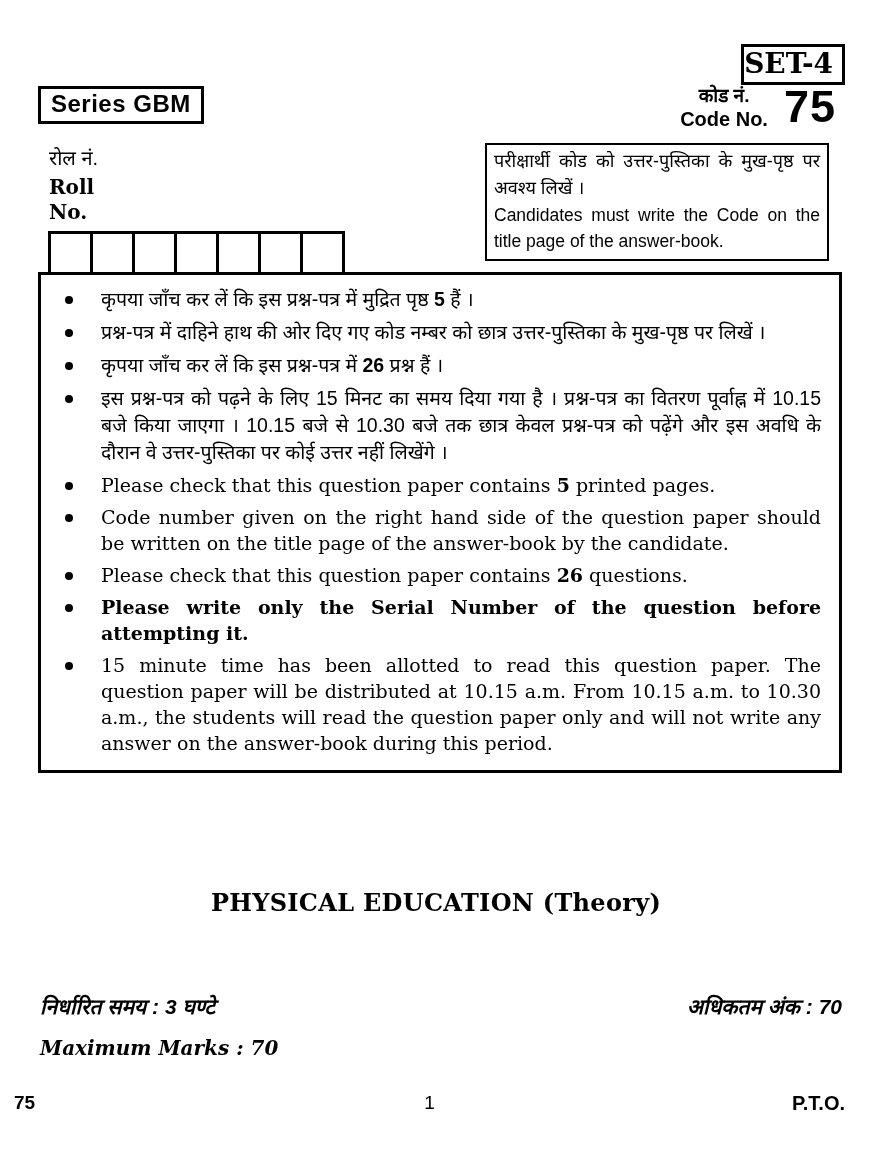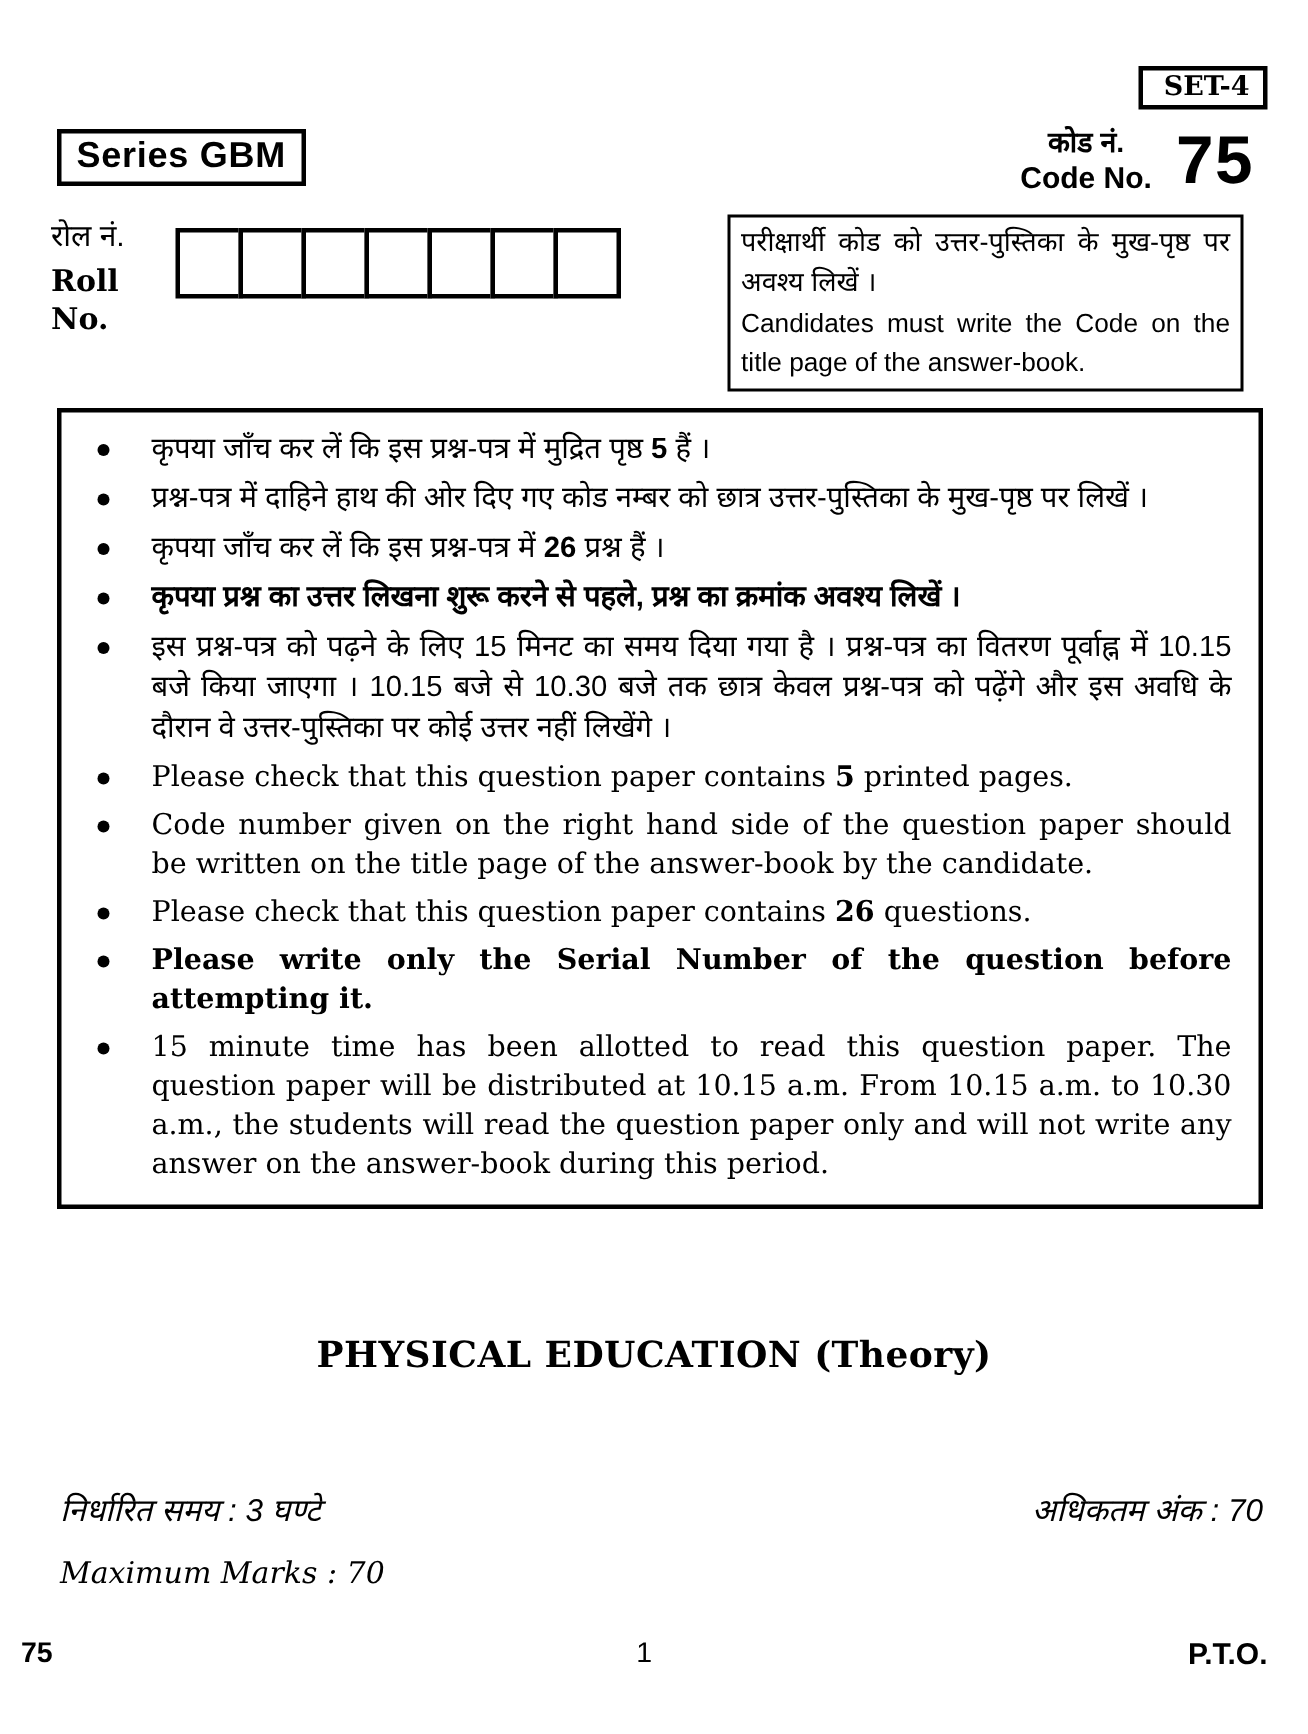--- a/index.html
+++ b/index.html
@@ -12,23 +12,23 @@
     background: #ffffff;
     color: #000;
     font-family: "Liberation Sans", sans-serif;
     overflow: hidden;
   }
 
   
   .set-box {
     position: absolute; top: 44px; right: 27px;
     border: 3px solid #000;
-    padding: 0 9px 2px 14px;
+    padding: 0 9px 2px 0;
     font-family: "DejaVu Serif", serif;
-    font-weight: bold; font-size: 18px;
+    font-weight: bold; font-size: 28px;
   }
 
   
   .series-box {
     position: absolute; top: 86px; left: 38px;
     border: 3px solid #000;
     padding: 1px 10px 3px 10px;
     font-weight: bold; font-size: 24px;
     letter-spacing: 0.5px;
   }
@@ -37,21 +37,21 @@
   .code-block {
     position: absolute; top: 84px; right: 36px;
     display: flex; align-items: flex-start; gap: 16px;
   }
   .code-labels { text-align: center; font-weight: bold; padding-top: 1px; }
   .code-label-hi { font-size: 19px; line-height: 22px; }
   .code-label-en { font-size: 20px; line-height: 24px; }
   .code-number { font-size: 45px; font-weight: bold; line-height: 46px; letter-spacing: 1px; }
 
   
-  .roll-block { position: absolute; top: 146px; left: 34px; display: flex; }
+  .roll-block { position: absolute; top: 146px; left: 49px; display: flex; flex-direction: column; }
   .roll-labels { width: 84px; }
   .roll-label-hi { font-size: 20px; line-height: 25px; }
   .roll-label-en { font-family: "DejaVu Serif", serif; font-size: 20px; font-weight: 600; line-height: 25px; margin-top: 4px; }
   .roll-cells { display: flex; margin-top: 6px; margin-left: 2px; }
   .roll-cell { width: 45px; height: 47px; border: 3px solid #000; margin-left: -3px; background: #fff; }
 
   
   .info-box {
     position: absolute; top: 143px; left: 485px; width: 344px;
     border: 2px solid #000;
@@ -86,21 +86,21 @@
   .title-en {
     position: absolute; top: 888px; left: 0; width: 100%;
     text-align: center; font-family: "DejaVu Serif", serif;
     font-size: 24px; font-weight: bold; letter-spacing: 0.3px;
   }
 
   
   .meta-row {
     position: absolute; left: 40px; right: 30px;
     display: flex; justify-content: space-between;
-    font-weight: normal; font-style: italic;
+    font-weight: bold; font-style: italic;
   }
   .meta-hi { top: 992px; font-size: 21px; }
   .meta-en { top: 1036px; font-family: "DejaVu Serif", serif; font-size: 20px; }
 
   
   .footer { position: absolute; top: 1092px; left: 14px; right: 27px; height: 26px; }
   .footer-left  { position: absolute; left: 0; top: 0; font-size: 19px; font-weight: bold; }
   .footer-center{ position: absolute; left: 0; right: 0; top: 0; text-align: center; font-size: 19px; }
   .footer-right { position: absolute; right: 0; top: 0; font-size: 20px; font-weight: bold; }
 </style>
@@ -153,24 +153,20 @@
           <div class="instr-text"><span>कृपया जाँच कर लें कि इस प्रश्न-पत्र में मुद्रित पृष्ठ </span><span class="b">5</span><span> हैं ।</span></div>
         </div>
         <div class="instr hi">
           <span class="bullet"></span>
           <div class="instr-text"><span>प्रश्न-पत्र में दाहिने हाथ की ओर दिए गए कोड नम्बर को छात्र उत्तर-पुस्तिका के मुख-पृष्ठ पर लिखें ।</span></div>
         </div>
         <div class="instr hi">
           <span class="bullet"></span>
           <div class="instr-text"><span>कृपया जाँच कर लें कि इस प्रश्न-पत्र में </span><span class="b">26</span><span> प्रश्न हैं ।</span></div>
         </div>
-        <div class="instr hi bold">
-          <span class="bullet"></span>
-          <div class="instr-text"><span class="b">कृपया प्रश्न का उत्तर लिखना शुरू करने से पहले, प्रश्न का क्रमांक अवश्य लिखें ।</span></div>
-        </div>
         <div class="instr hi">
           <span class="bullet"></span>
           <div class="instr-text"><span>इस  प्रश्न-पत्र  को पढ़ने के लिए 15 मिनट का समय दिया गया है ।  प्रश्न-पत्र का वितरण पूर्वाह्न में 10.15 बजे किया जाएगा ।   10.15 बजे से 10.30 बजे तक छात्र केवल प्रश्न-पत्र को पढ़ेंगे और इस अवधि के दौरान वे उत्तर-पुस्तिका पर कोई उत्तर नहीं लिखेंगे ।</span></div>
         </div>
         <div class="instr en">
           <span class="bullet"></span>
           <div class="instr-text"><span>Please check that this question paper contains </span><span class="b">5</span><span> printed pages.</span></div>
         </div>
         <div class="instr en">
           <span class="bullet"></span>

